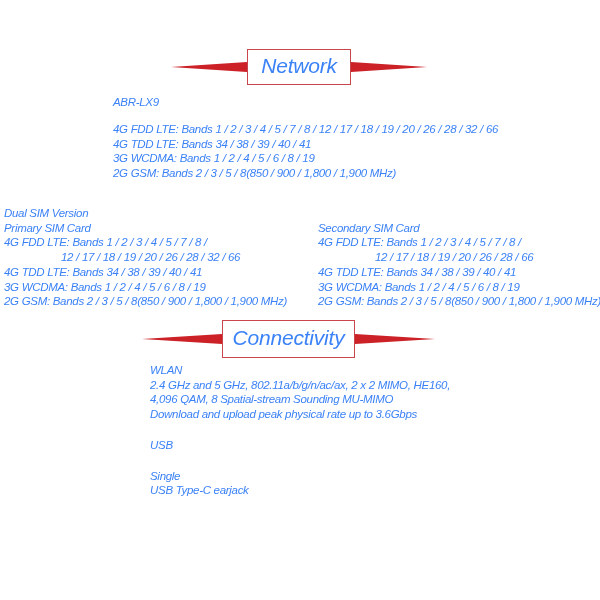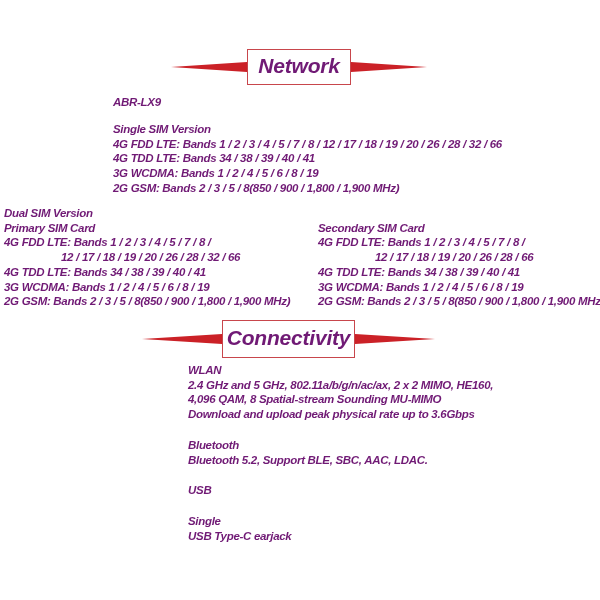--- a/index.html
+++ b/index.html
@@ -4,22 +4,22 @@
 <style>
   html, body { margin: 0; padding: 0; background: #ffffff; }
   .page {
     position: relative;
     width: 600px;
     height: 600px;
     background: #ffffff;
     overflow: hidden;
     font-family: "Liberation Sans", sans-serif;
     font-style: italic;
-    font-weight: bold;
-    color: #701a75;
+    font-weight: normal;
+    color: #3b82f6;
   }
   .line {
     font-size: 11.5px;
     line-height: 14.7px;
     letter-spacing: -0.3px;
     white-space: nowrap;
   }
   .indent { padding-left: 57px; }
   .block { position: absolute; }
   
@@ -43,21 +43,21 @@
   #network-banner .banner-box { width: 104px; height: 36px; }
   #connectivity-banner { left: 142px; top: 320px; height: 38px; }
   #connectivity-banner .banner-box { width: 133px; height: 38px; }
   .arm { display: block; flex: 0 0 auto; }
   
   #model-block   { left: 113px; top: 95px; }
   #single-block  { left: 113px; top: 122px; }
   #dual-left     { left: 4px;   top: 206px; }
   #dual-right    { left: 318px; top: 220.7px; }
   #conn-block    { left: 150px; top: 363px; }
-  .conn-group { margin-bottom: 16px; margin-left: 38px; }
+  .conn-group { margin-bottom: 16px; }
 </style>
 </head>
 <body>
 
 <div class="page">
 
   <div class="banner" id="network-banner">
     <svg class="arm" width="76" height="36" viewBox="0 0 76 36">
       <polygon points="0,18 76,13 76,23" fill="#cb2127"></polygon>
     </svg>
@@ -67,21 +67,20 @@
     <svg class="arm" width="76" height="36" viewBox="0 0 76 36">
       <polygon points="0,13 76,18 0,23" fill="#cb2127"></polygon>
     </svg>
   </div>
 
   <div class="block" id="model-block">
     <div class="line">ABR-LX9</div>
   </div>
 
   <div class="block" id="single-block">
-    <div class="line">Single SIM Version</div>
     <div class="line">4G FDD LTE: Bands 1 / 2 / 3 / 4 / 5 / 7 / 8 / 12 / 17 / 18 / 19 / 20 / 26 / 28 / 32 / 66</div>
     <div class="line">4G TDD LTE: Bands 34 / 38 / 39 / 40 / 41</div>
     <div class="line">3G WCDMA: Bands 1 / 2 / 4 / 5 / 6 / 8 / 19</div>
     <div class="line">2G GSM: Bands 2 / 3 / 5 / 8(850 / 900 / 1,800 / 1,900 MHz)</div>
   </div>
 
   <div class="block" id="dual-left">
     <div class="line">Dual SIM Version</div>
     <div class="line">Primary SIM Card</div>
     <div class="line">4G FDD LTE: Bands 1 / 2 / 3 / 4 / 5 / 7 / 8 /</div>
@@ -113,24 +112,20 @@
   </div>
 
   <div class="block" id="conn-block">
     <div class="conn-group">
       <div class="line">WLAN</div>
       <div class="line">2.4 GHz and 5 GHz, 802.11a/b/g/n/ac/ax, 2 x 2 MIMO, HE160,</div>
       <div class="line">4,096 QAM, 8 Spatial-stream Sounding MU-MIMO</div>
       <div class="line">Download and upload peak physical rate up to 3.6Gbps</div>
     </div>
     <div class="conn-group">
-      <div class="line">Bluetooth</div>
-      <div class="line">Bluetooth 5.2, Support BLE, SBC, AAC, LDAC.</div>
-    </div>
-    <div class="conn-group">
       <div class="line">USB</div>
     </div>
     <div class="conn-group">
       <div class="line">Single</div>
       <div class="line">USB Type-C earjack</div>
     </div>
   </div>
 
 </div>
 

